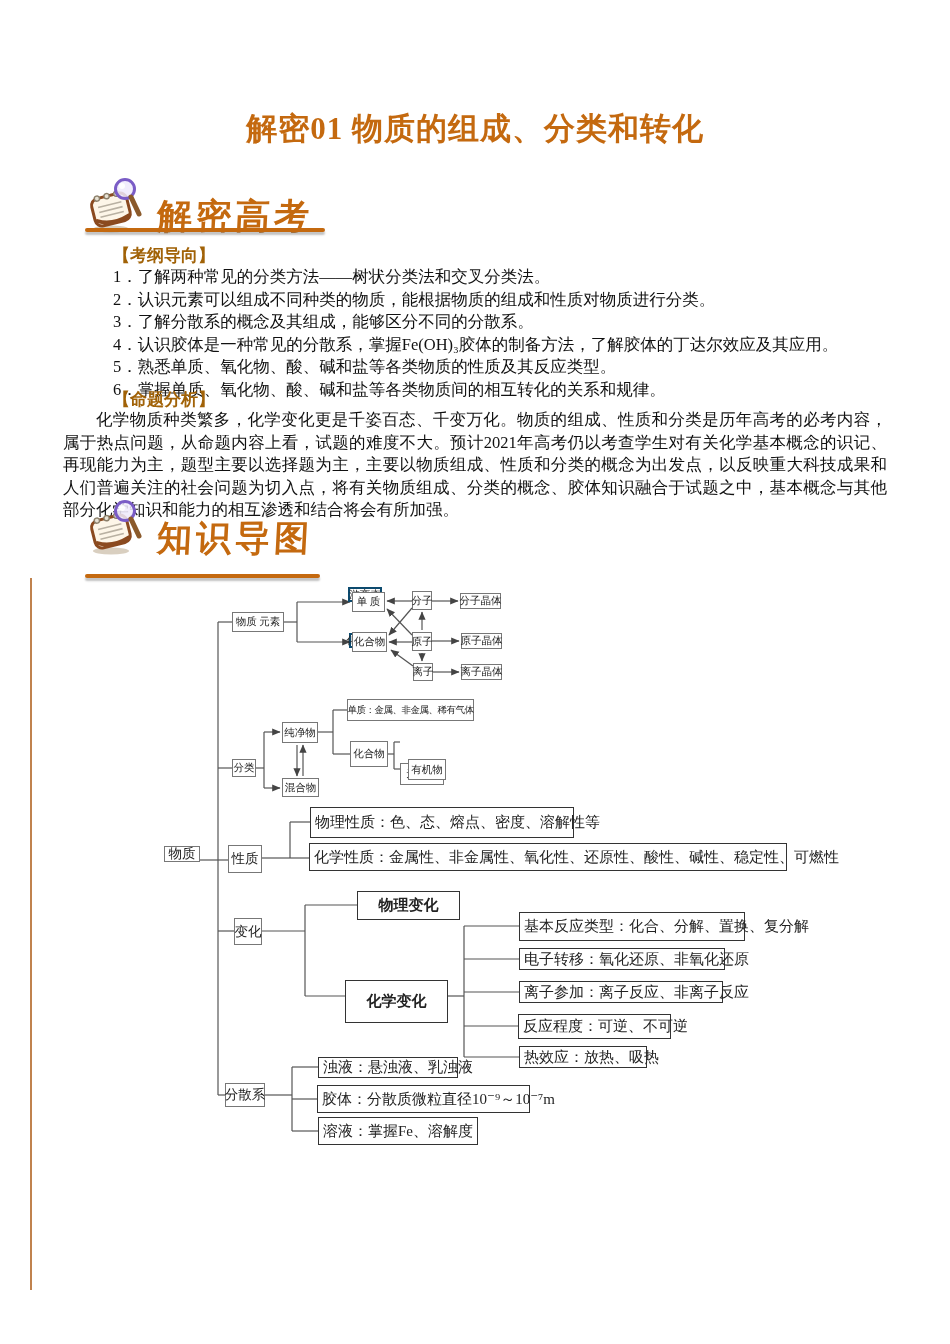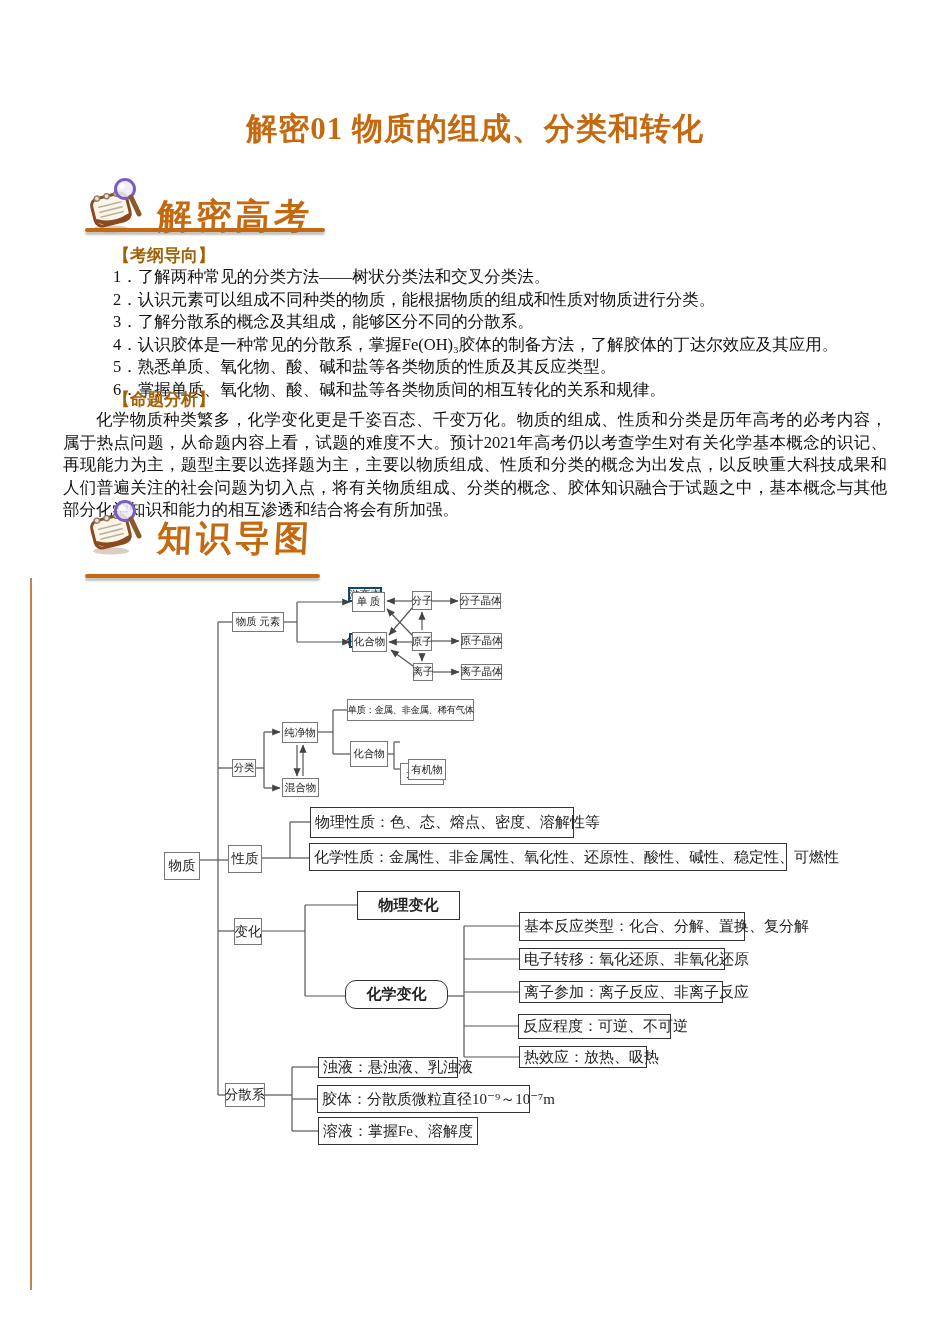--- a/index.html
+++ b/index.html
@@ -170,21 +170,21 @@
           <line x1="314" y1="417" x2="369" y2="417"></line>
           <line x1="314" y1="451" x2="368" y2="451"></line>
           <line x1="314" y1="482" x2="369" y2="482"></line>
           <line x1="115" y1="520" x2="142" y2="520"></line>
           <line x1="142" y1="492" x2="142" y2="556"></line>
           <line x1="142" y1="492" x2="168" y2="492"></line>
           <line x1="142" y1="524" x2="167" y2="524"></line>
           <line x1="142" y1="556" x2="168" y2="556"></line>
         </g>
     </svg>
-  <div class="mm-node mm-m" style="left: 14px; top: 277px; width: 36px; height: 28px;">物质</div>
+  <div class="mm-node mm-m" style="left: 14px; top: 271px; width: 36px; height: 16px;">物质</div>
       <div class="mm-node mm-s" style="left: 82px; top: 37px; width: 52px; height: 20px;">物质 元素</div>
       <div class="mm-node mm-s mm-lite" style="left: 162px; top: 12px; width: 34px; height: 15px;">游离态</div>
       <div class="mm-node mm-s mm-lite" style="left: 163px; top: 58px; width: 26px; height: 15px;">化合态</div>
       <div class="mm-node mm-s" style="left: 202px; top: 17px; width: 33px; height: 20px;">单 质</div>
       <div class="mm-node mm-s" style="left: 202px; top: 57px; width: 35px; height: 20px;">化合物</div>
       <div class="mm-node mm-s" style="left: 262px; top: 16px; width: 20px; height: 19px;">分子</div>
       <div class="mm-node mm-s" style="left: 262px; top: 57px; width: 20px; height: 19px;">原子</div>
       <div class="mm-node mm-s" style="left: 263px; top: 88px; width: 20px; height: 18px;">离子</div>
       <div class="mm-node mm-s" style="left: 310px; top: 18px; width: 41px; height: 16px;">分子晶体</div>
       <div class="mm-node mm-s" style="left: 311px; top: 58px; width: 41px; height: 16px;">原子晶体</div>
@@ -194,21 +194,21 @@
       <div class="mm-node mm-s" style="left: 132px; top: 203px; width: 37px; height: 19px;">混合物</div>
       <div class="mm-node mm-sw" style="left: 197px; top: 124px; width: 127px; height: 22px;">单质：金属、非金属、稀有气体</div>
       <div class="mm-node mm-s" style="left: 200px; top: 166px; width: 38px; height: 26px;">化合物</div>
       <div class="mm-node mm-s" style="left: 250px; top: 156px; width: 44px; height: 22px; margin-top: 32px;">无机物</div>
       <div class="mm-node mm-s" style="left: 258px; top: 184px; width: 38px; height: 21px;">有机物</div>
       <div class="mm-node mm-m" style="left: 78px; top: 270px; width: 34px; height: 28px;">性质</div>
       <div class="mm-node mm-w" style="left: 160px; top: 232px; width: 264px; height: 31px;">物理性质：色、态、熔点、密度、溶解性等</div>
       <div class="mm-node mm-w" style="left: 159px; top: 268px; width: 478px; height: 28px;">化学性质：金属性、非金属性、氧化性、还原性、酸性、碱性、稳定性、可燃性</div>
       <div class="mm-node mm-m" style="left: 84px; top: 343px; width: 28px; height: 27px;">变化</div>
       <div class="mm-node mm-b" style="left: 207px; top: 316px; width: 103px; height: 29px;">物理变化</div>
-      <div class="mm-node mm-b" style="left: 195px; top: 405px; width: 103px; height: 29px; border-radius: 11px;">化学变化</div>
+      <div class="mm-node mm-b" style="left: 195px; top: 405px; width: 103px; height: 43px;">化学变化</div>
       <div class="mm-node mm-w" style="left: 369px; top: 337px; width: 226px; height: 29px;">基本反应类型：化合、分解、置换、复分解</div>
       <div class="mm-node mm-w" style="left: 369px; top: 373px; width: 206px; height: 22px;">电子转移：氧化还原、非氧化还原</div>
       <div class="mm-node mm-w" style="left: 369px; top: 406px; width: 204px; height: 22px;">离子参加：离子反应、非离子反应</div>
       <div class="mm-node mm-w" style="left: 368px; top: 439px; width: 153px; height: 25px;">反应程度：可逆、不可逆</div>
       <div class="mm-node mm-w" style="left: 369px; top: 471px; width: 128px; height: 22px;">热效应：放热、吸热</div>
       <div class="mm-node mm-m" style="left: 75px; top: 508px; width: 40px; height: 24px;">分散系</div>
       <div class="mm-node mm-w" style="left: 168px; top: 482px; width: 140px; height: 21px;">浊液：悬浊液、乳浊液</div>
       <div class="mm-node mm-w" style="left: 167px; top: 510px; width: 213px; height: 28px;">胶体：分散质微粒直径10⁻⁹～10⁻⁷m</div>
       <div class="mm-node mm-w" style="left: 168px; top: 542px; width: 160px; height: 28px;">溶液：掌握Fe、溶解度</div>
     </div>

